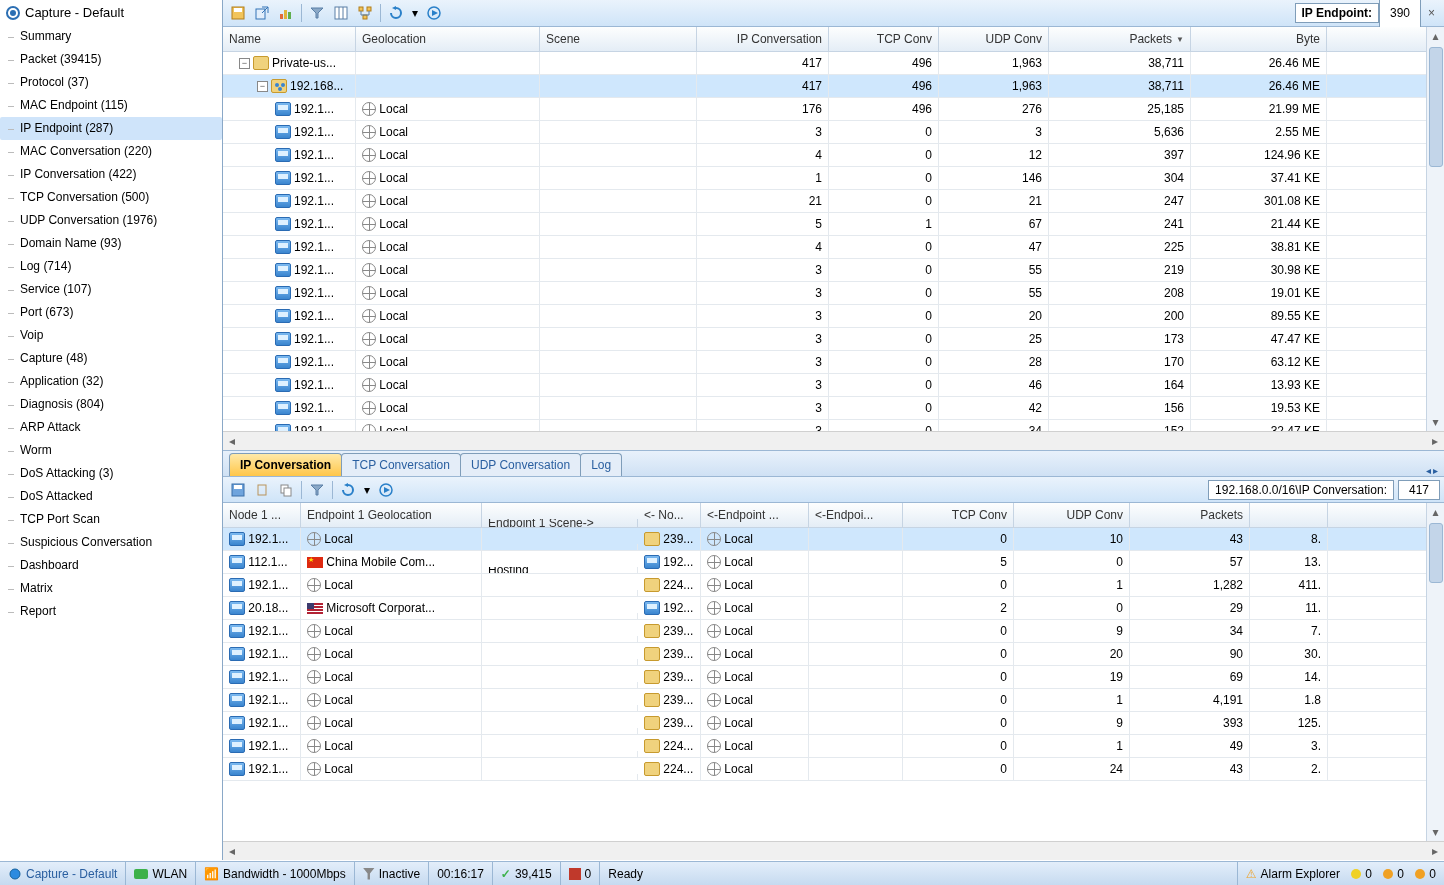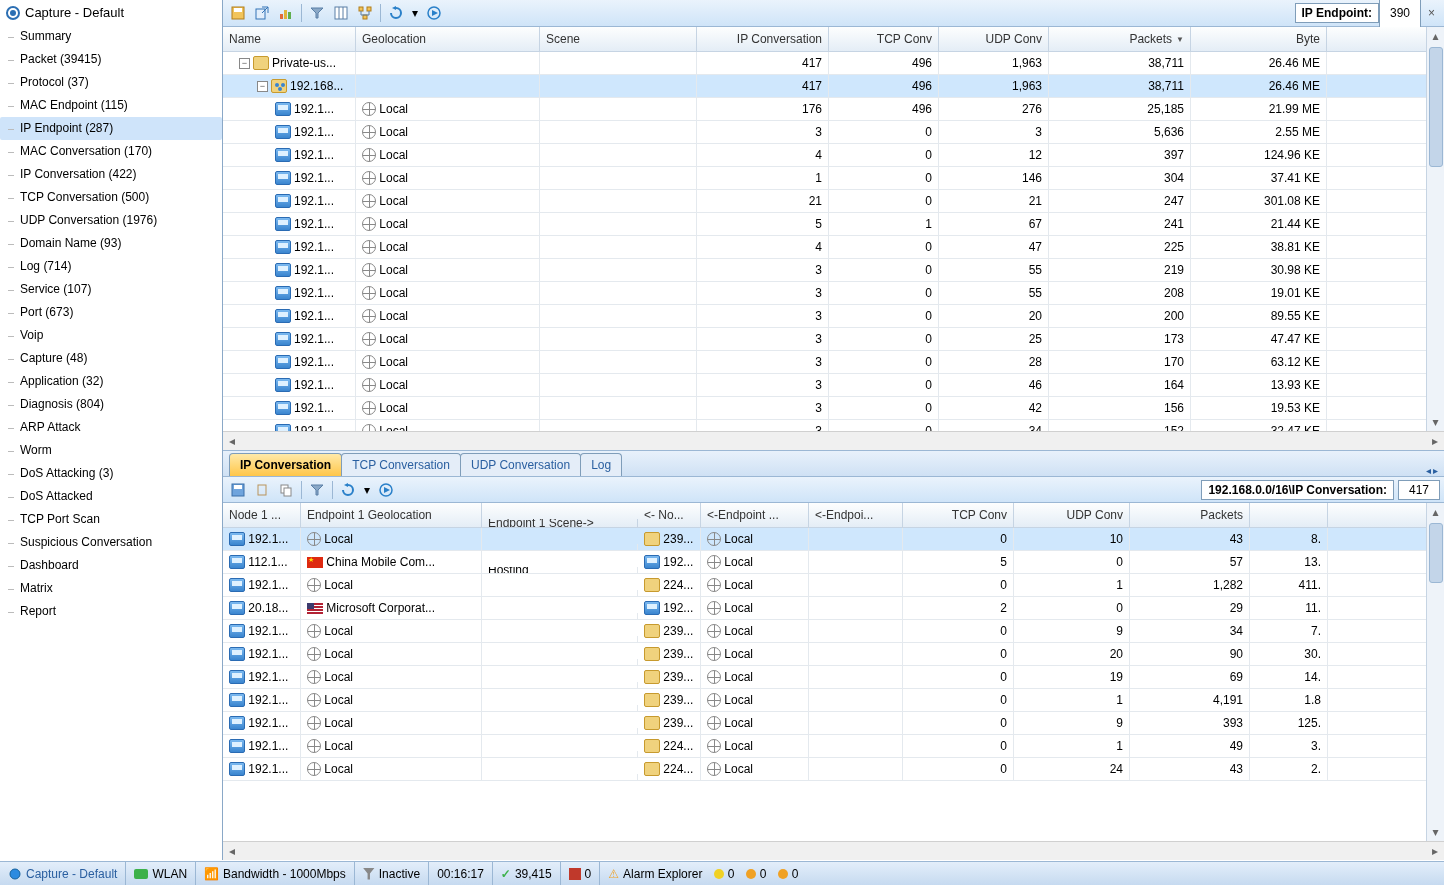--- a/index.html
+++ b/index.html
@@ -75,21 +75,21 @@
 .tabbar { height:26px; background: linear-gradient(#e8f1fb,#cfe1f4); border-bottom:1px solid #9bb7d4; display:flex; align-items:flex-end; padding-left:6px; gap:0; }
 .dtab { padding:4px 10px; border:1px solid #7f9db9; border-bottom:none; background:#e4edf8; color:#2a5fa0; cursor:pointer; border-top-left-radius:4px; border-top-right-radius:4px; margin-right:-1px; position:relative; }
 .dtab.active { background: linear-gradient(#ffe9a8,#ffc649); color:#000; font-weight:bold; z-index:1; }
 .tab-nav { margin-left:auto; display:flex; align-items:center; padding-right:6px; gap:2px; color:#2a5fa0; }
 .tri { font-size:10px; cursor:pointer; }
 
 
 .lower { flex:1; display:flex; flex-direction:column; overflow:hidden; }
 .lower-toolbar { height:26px; background: linear-gradient(#eaf3fc,#cfe4f8); border-bottom:1px solid #9bb7d4; display:flex; align-items:center; padding:0 4px; gap:2px; }
 .conv-badge { display:flex; align-items:center; gap:4px; margin-left:auto; }
-.conv-badge .lbl { background:#fff; border:1px solid #7f9db9; padding:2px 6px; font-weight:bold; }
+.conv-badge .lbl { background:#fff; border:1px solid #7f9db9; padding:2px 6px; font-weight:normal; }
 .conv-badge .val { background:#fff; border:1px solid #7f9db9; padding:2px 10px; }
 
 
 .l-node { width:78px; }
 .l-geo1 { width:181px; }
 .l-scene1 { width:156px;margin-top:16px; }
 .l-node2 { width:63px; }
 .l-geo2 { width:108px; }
 .l-scene2 { width:94px; }
 .l-tcp { width:111px; }
@@ -130,21 +130,21 @@
     <div class="side-title">
       <span class="side-bullet"></span>
       <span>Capture - Default</span>
     </div>
     <ul class="side-items" id="side-items">
         <li class="side-item"><span class="side-label">Summary</span> <span class="side-count"></span></li>
         <li class="side-item"><span class="side-label">Packet</span> <span class="side-count">(39415)</span></li>
         <li class="side-item"><span class="side-label">Protocol</span> <span class="side-count">(37)</span></li>
         <li class="side-item"><span class="side-label">MAC Endpoint</span> <span class="side-count">(115)</span></li>
         <li class="side-item selected"><span class="side-label">IP Endpoint</span> <span class="side-count">(287)</span></li>
-        <li class="side-item"><span class="side-label">MAC Conversation</span> <span class="side-count">(170)</span></li>
+        <li class="side-item"><span class="side-label">MAC Conversation</span> <span class="side-count">(220)</span></li>
         <li class="side-item"><span class="side-label">IP Conversation</span> <span class="side-count">(422)</span></li>
         <li class="side-item"><span class="side-label">TCP Conversation</span> <span class="side-count">(500)</span></li>
         <li class="side-item"><span class="side-label">UDP Conversation</span> <span class="side-count">(1976)</span></li>
         <li class="side-item"><span class="side-label">Domain Name</span> <span class="side-count">(93)</span></li>
         <li class="side-item"><span class="side-label">Log</span> <span class="side-count">(714)</span></li>
         <li class="side-item"><span class="side-label">Service</span> <span class="side-count">(107)</span></li>
         <li class="side-item"><span class="side-label">Port</span> <span class="side-count">(673)</span></li>
         <li class="side-item"><span class="side-label">Voip</span> <span class="side-count"></span></li>
         <li class="side-item"><span class="side-label">Capture</span> <span class="side-count">(48)</span></li>
         <li class="side-item"><span class="side-label">Application</span> <span class="side-count">(32)</span></li>
@@ -1103,19 +1103,22 @@
       <span>00:16:17</span>
     </div>
   <div class="sb-cell">
       <span class="ico-check">✓</span>
       <span>39,415</span>
     </div>
   <div class="sb-cell">
       <span class="ico-stop"></span>
       <span>0</span>
     </div>
+  <div class="sb-cell" style="flex:1">
+      <span>Ready</span>
+    </div>
   <div class="sb-cell" style="border-right:none">
     <span class="ico-warn">⚠</span><span>Alarm Explorer</span>
     &nbsp;<span class="dot dot-yellow"></span><span>0</span>
     &nbsp;<span class="dot dot-orange"></span><span>0</span>
     &nbsp;<span class="dot dot-orange"></span><span>0</span>
   </div>
 </div>
 
 </body></html>

